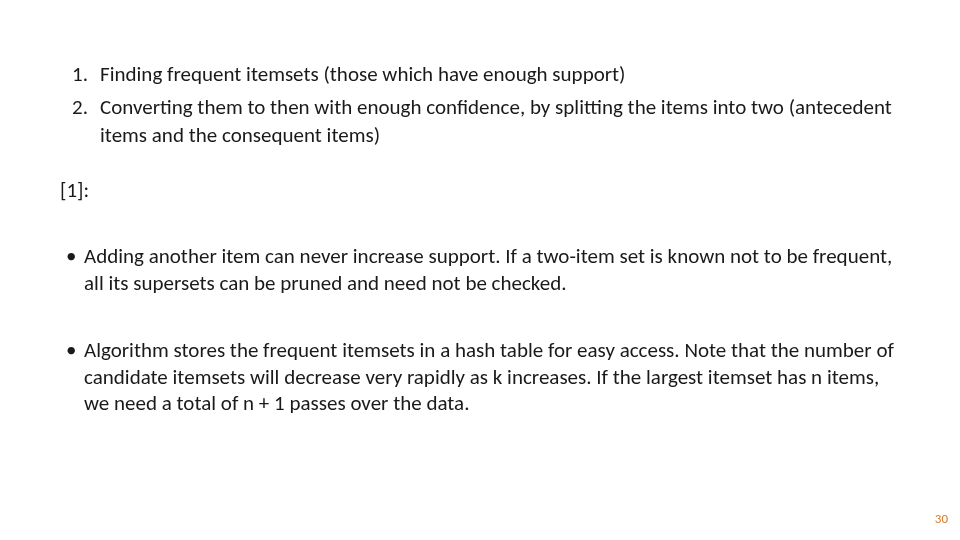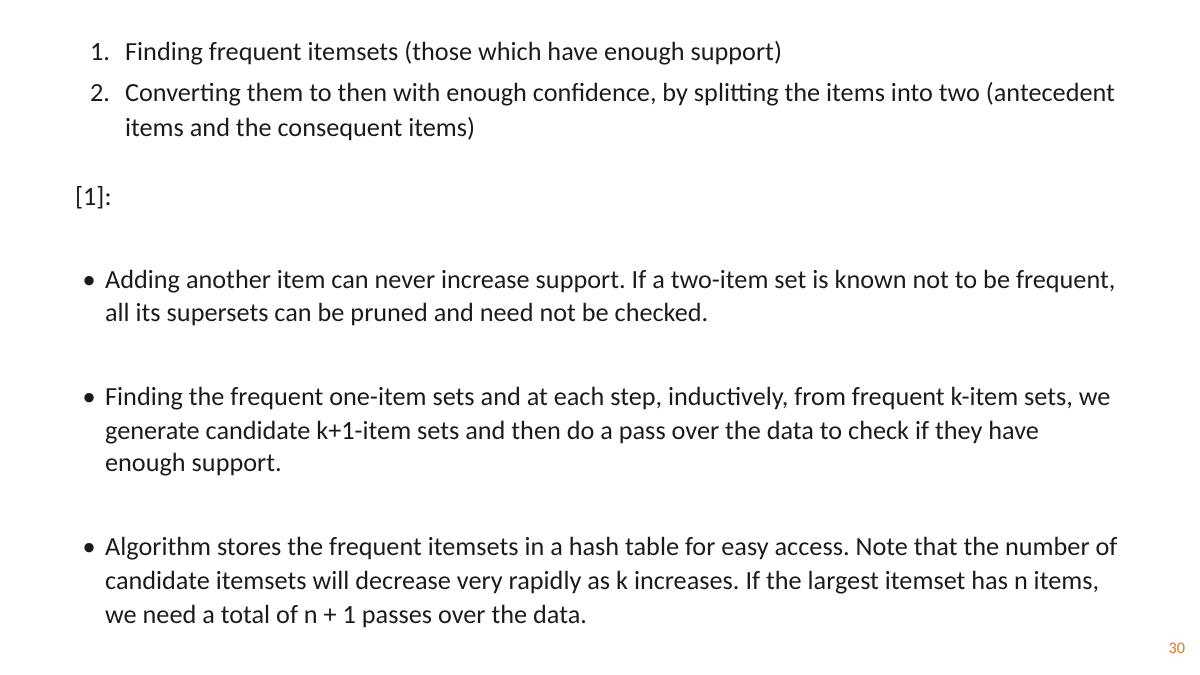--- a/index.html
+++ b/index.html
@@ -25,20 +25,21 @@
       border-bottom: 1px solid #222;
       padding-bottom: 4px;
       margin-bottom: 14px;
       letter-spacing: 0.2px;
     }
     ol.numbered {
       list-style: none;
       counter-reset: item;
       margin-left: 6px;
       margin-bottom: 28px;
+      margin-top: 33px;
     }
     ol.numbered li {
       counter-increment: item;
       font-size: 21px;
       color: #1a1a1a;
       line-height: 1.3;
       margin-bottom: 6px;
       padding-left: 34px;
       position: relative;
     }
@@ -88,18 +89,17 @@
 
   <ol class="numbered">
     <li>Finding frequent itemsets (those which have enough support)</li>
     <li>Converting them to then with enough confidence, by splitting the items into two (antecedent items and the consequent items)</li>
   </ol>
 
   <div class="ref-label">[1]:</div>
 
   <ul class="bullets">
     <li>Adding another item can never increase support. If a two-item set is known not to be frequent, all its supersets can be pruned and need not be checked.</li>
-    <li>Finding the frequent one-item sets and at each step, inductively, from frequent k-item sets, we generate candidate k+1-item sets and then do a pass over the data to check if they have enough support.</li>
     <li>Algorithm stores the frequent itemsets in a hash table for easy access. Note that the number of candidate itemsets will decrease very rapidly as k increases. If the largest itemset has n items, we need a total of n + 1 passes over the data.</li>
   </ul>
 </div>
 
 <div class="page-number">30</div>
 
 </body></html>

